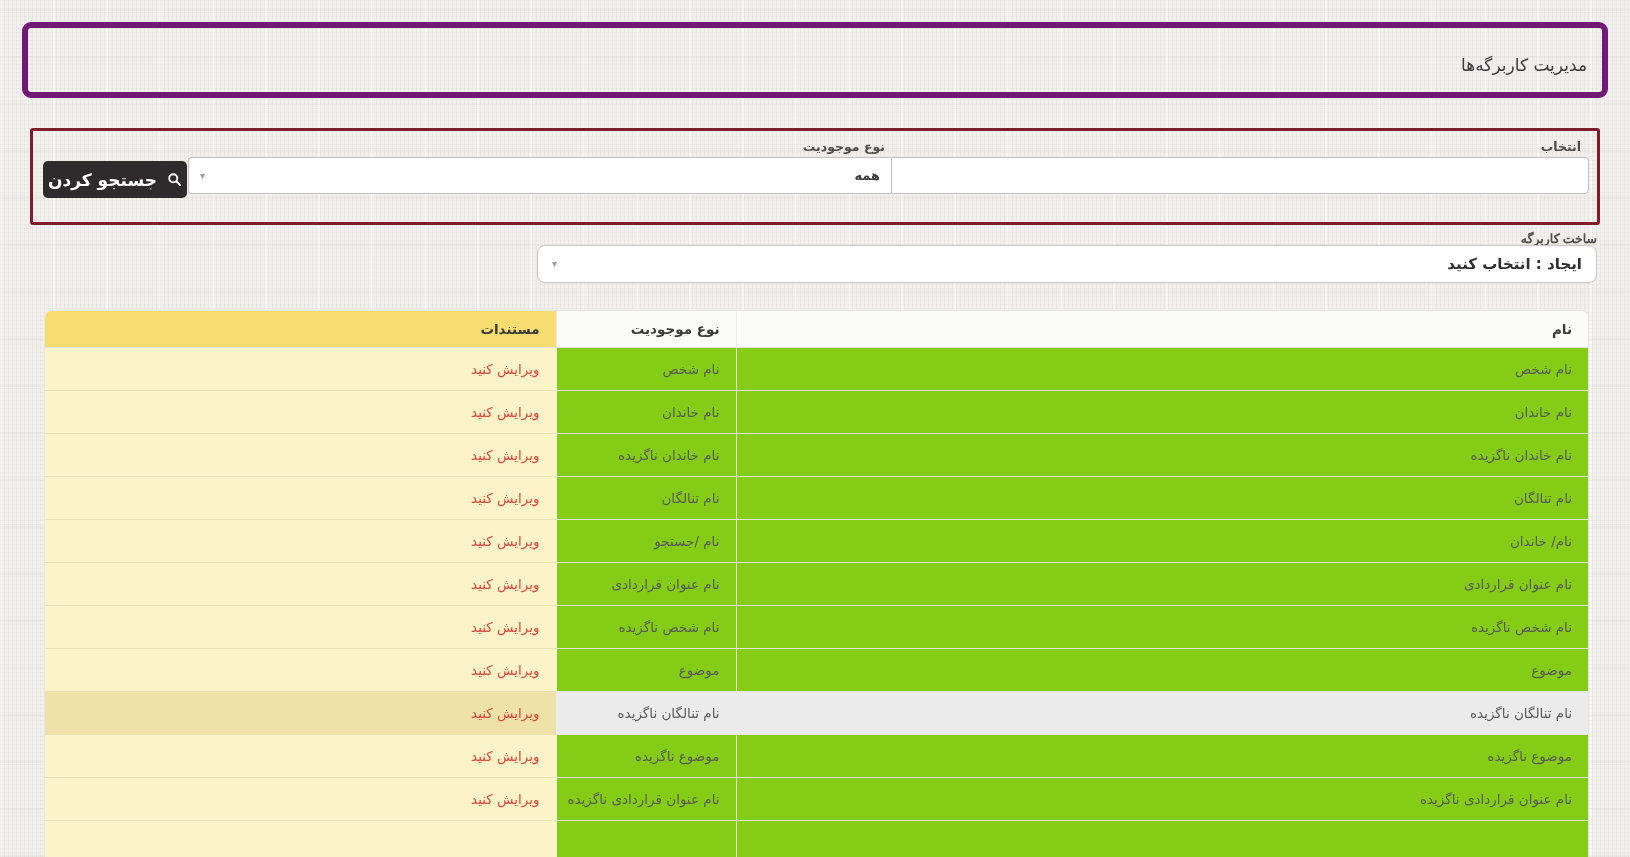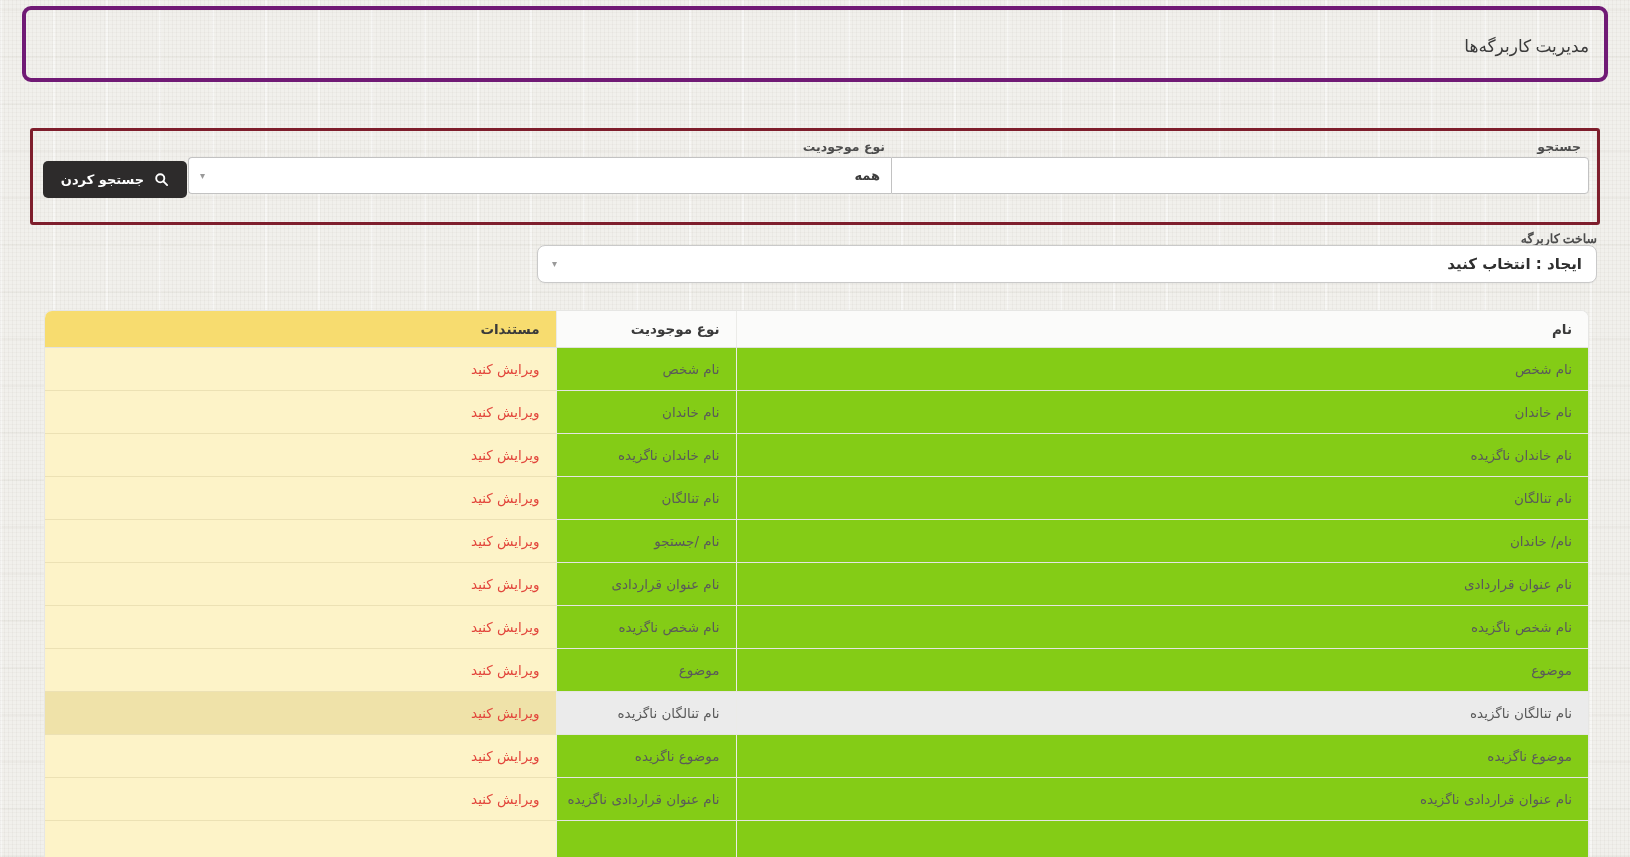--- a/index.html
+++ b/index.html
@@ -11,22 +11,22 @@
     background-color: #f1f0ec;
     background-image:
       repeating-linear-gradient(90deg, rgba(120,112,100,.05) 0 1px, transparent 1px 4px),
       repeating-linear-gradient(0deg, rgba(120,112,100,.04) 0 1px, transparent 1px 4px),
       repeating-linear-gradient(90deg, rgba(255,255,255,.45) 0 2px, transparent 2px 53px),
       repeating-linear-gradient(0deg, rgba(150,140,125,.06) 0 2px, transparent 2px 47px);
   }
 
   
   .title-panel {
-    position: absolute; top: 6px; right: 22px; left: 22px; height: 76px;
-    border: 4px solid #701a75; border-radius: 9px; font-family: Liberation Serif, serif;
+    position: absolute; top: 22px; right: 22px; left: 22px; height: 76px;
+    border: 6px solid #701a75; border-radius: 9px;
   }
   .title-panel h1 {
     font-size: 17px; font-weight: 400; color: #3b3b3b;
     line-height: 74px; padding: 0 15px; text-align: right;
   }
 
   
   .search-panel {
     position: absolute; top: 128px; right: 30px; left: 30px; height: 97px;
     border: 3px solid var(--red-border, #7e1e2c); border-radius: 3px;
@@ -50,21 +50,21 @@
     display: flex; align-items: center; justify-content: space-between;
     padding: 0 11px; cursor: pointer;
   }
   .select-value { font-size: 13px; font-weight: 600; color: #3d3d3d; }
   .arrow { font-size: 10px; color: #9a9a9a; line-height: 1; }
   .search-btn {
     position: absolute; top: 30px; left: 10px; width: 144px; height: 37px;
     background: var(--button-bg, #2d2b2b); color: #fff;
     border: none; border-radius: 5px; cursor: pointer;
     display: flex; align-items: center; justify-content: center; gap: 10px;
-    font-family: inherit; font-size: 13px; font-weight: 600;
+    font-family: inherit; font-size: 17px; font-weight: 600;
   }
   .search-btn svg { flex: 0 0 auto; }
 
   
   .create-label { position: absolute; top: 231px; right: 33px; font-family: Liberation Serif, serif; }
   .create-select {
     position: absolute; top: 245px; right: 33px; width: 1060px; height: 38px;
     background: #fff; border: 1px solid #c9c9c9; border-radius: 8px;
     display: flex; align-items: center; justify-content: space-between;
     padding: 0 14px; cursor: pointer; box-shadow: 0 1px 1px rgba(0,0,0,.03);
@@ -95,21 +95,21 @@
   tr.partial td { border-bottom: none; }
 </style>
 </head>
 <body>
 
 <div class="title-panel">
   <h1>مدیریت کاربرگه‌ها</h1>
 </div>
 
 <div class="search-panel">
-  <div class="panel-label search-label">جستجو</div>
+  <div class="panel-label search-label">انتخاب</div>
   <div class="panel-label entity-label">نوع موجودیت</div>
   <div class="fields">
     <input class="search-input" type="text" value="" style="">
     <div class="entity-select">
       <span class="select-value">همه</span>
       <span class="arrow">▾</span>
     </div>
   </div>
   <button class="search-btn">
     <svg width="15" height="15" viewBox="0 0 24 24" fill="none" stroke="#ffffff" stroke-width="3" stroke-linecap="round">

